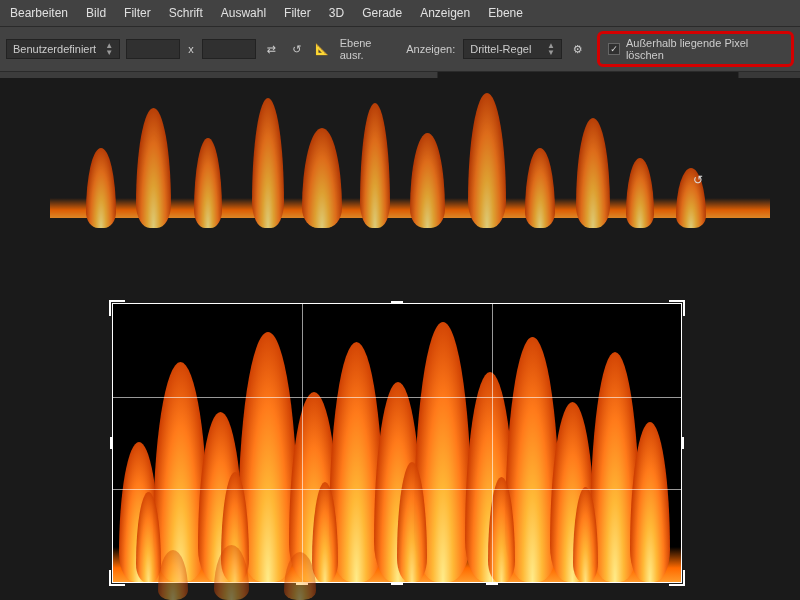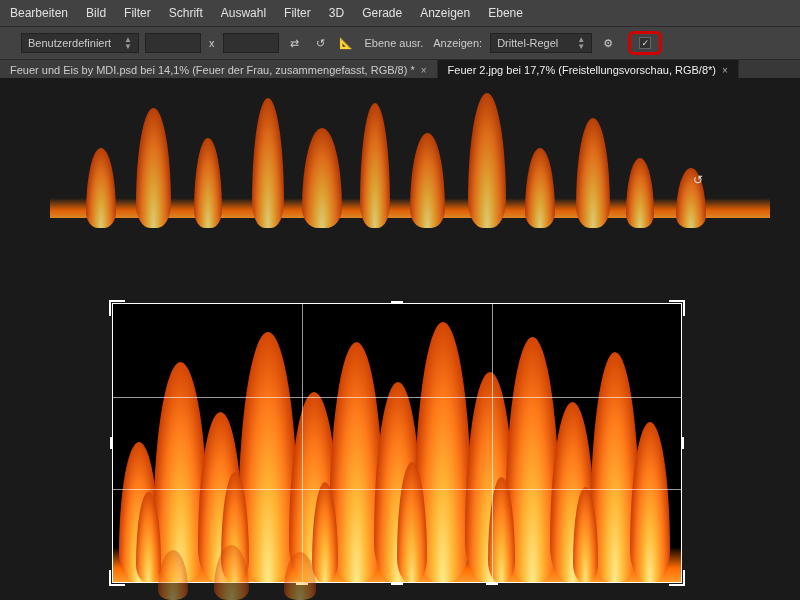--- a/index.html
+++ b/index.html
@@ -18,21 +18,21 @@
     padding: 6px 10px;
     background: #424242;
     color: #e0e0e0;
     font-size: 12px;
   }
   .menubar span { cursor: default; }
   .optbar {
     display: flex;
     align-items: center;
     gap: 6px;
-    padding: 4px 21px;
+    padding: 4px 6px;
     background: #424242;
     border-top: 1px solid #2a2a2a;
     border-bottom: 1px solid #2a2a2a;
   }
   .dropdown {
     display: flex;
     align-items: center;
     justify-content: space-between;
     background: #303030;
     border: 1px solid #222;
@@ -202,20 +202,21 @@
     <span>Drittel-Regel</span>
     <span class="arrows">▲<br>▼</span>
   </div>
   <div class="icon-btn">
       <span>⚙</span>
     </div>
   <div class="highlight-box">
     <div class="checkbox">
         <span>✓</span>
       </div>
+    <span>Außerhalb liegende Pixel löschen</span>
   </div>
 </div>
 
 <div class="tabbar">
   <div class="tab">
     <span>Feuer und Eis by MDI.psd bei 14,1% (Feuer der Frau, zusammengefasst, RGB/8) *</span>
     <span class="close">×</span>
   </div>
   <div class="tab active">
     <span>Feuer 2.jpg bei 17,7% (Freistellungsvorschau, RGB/8*)</span>

